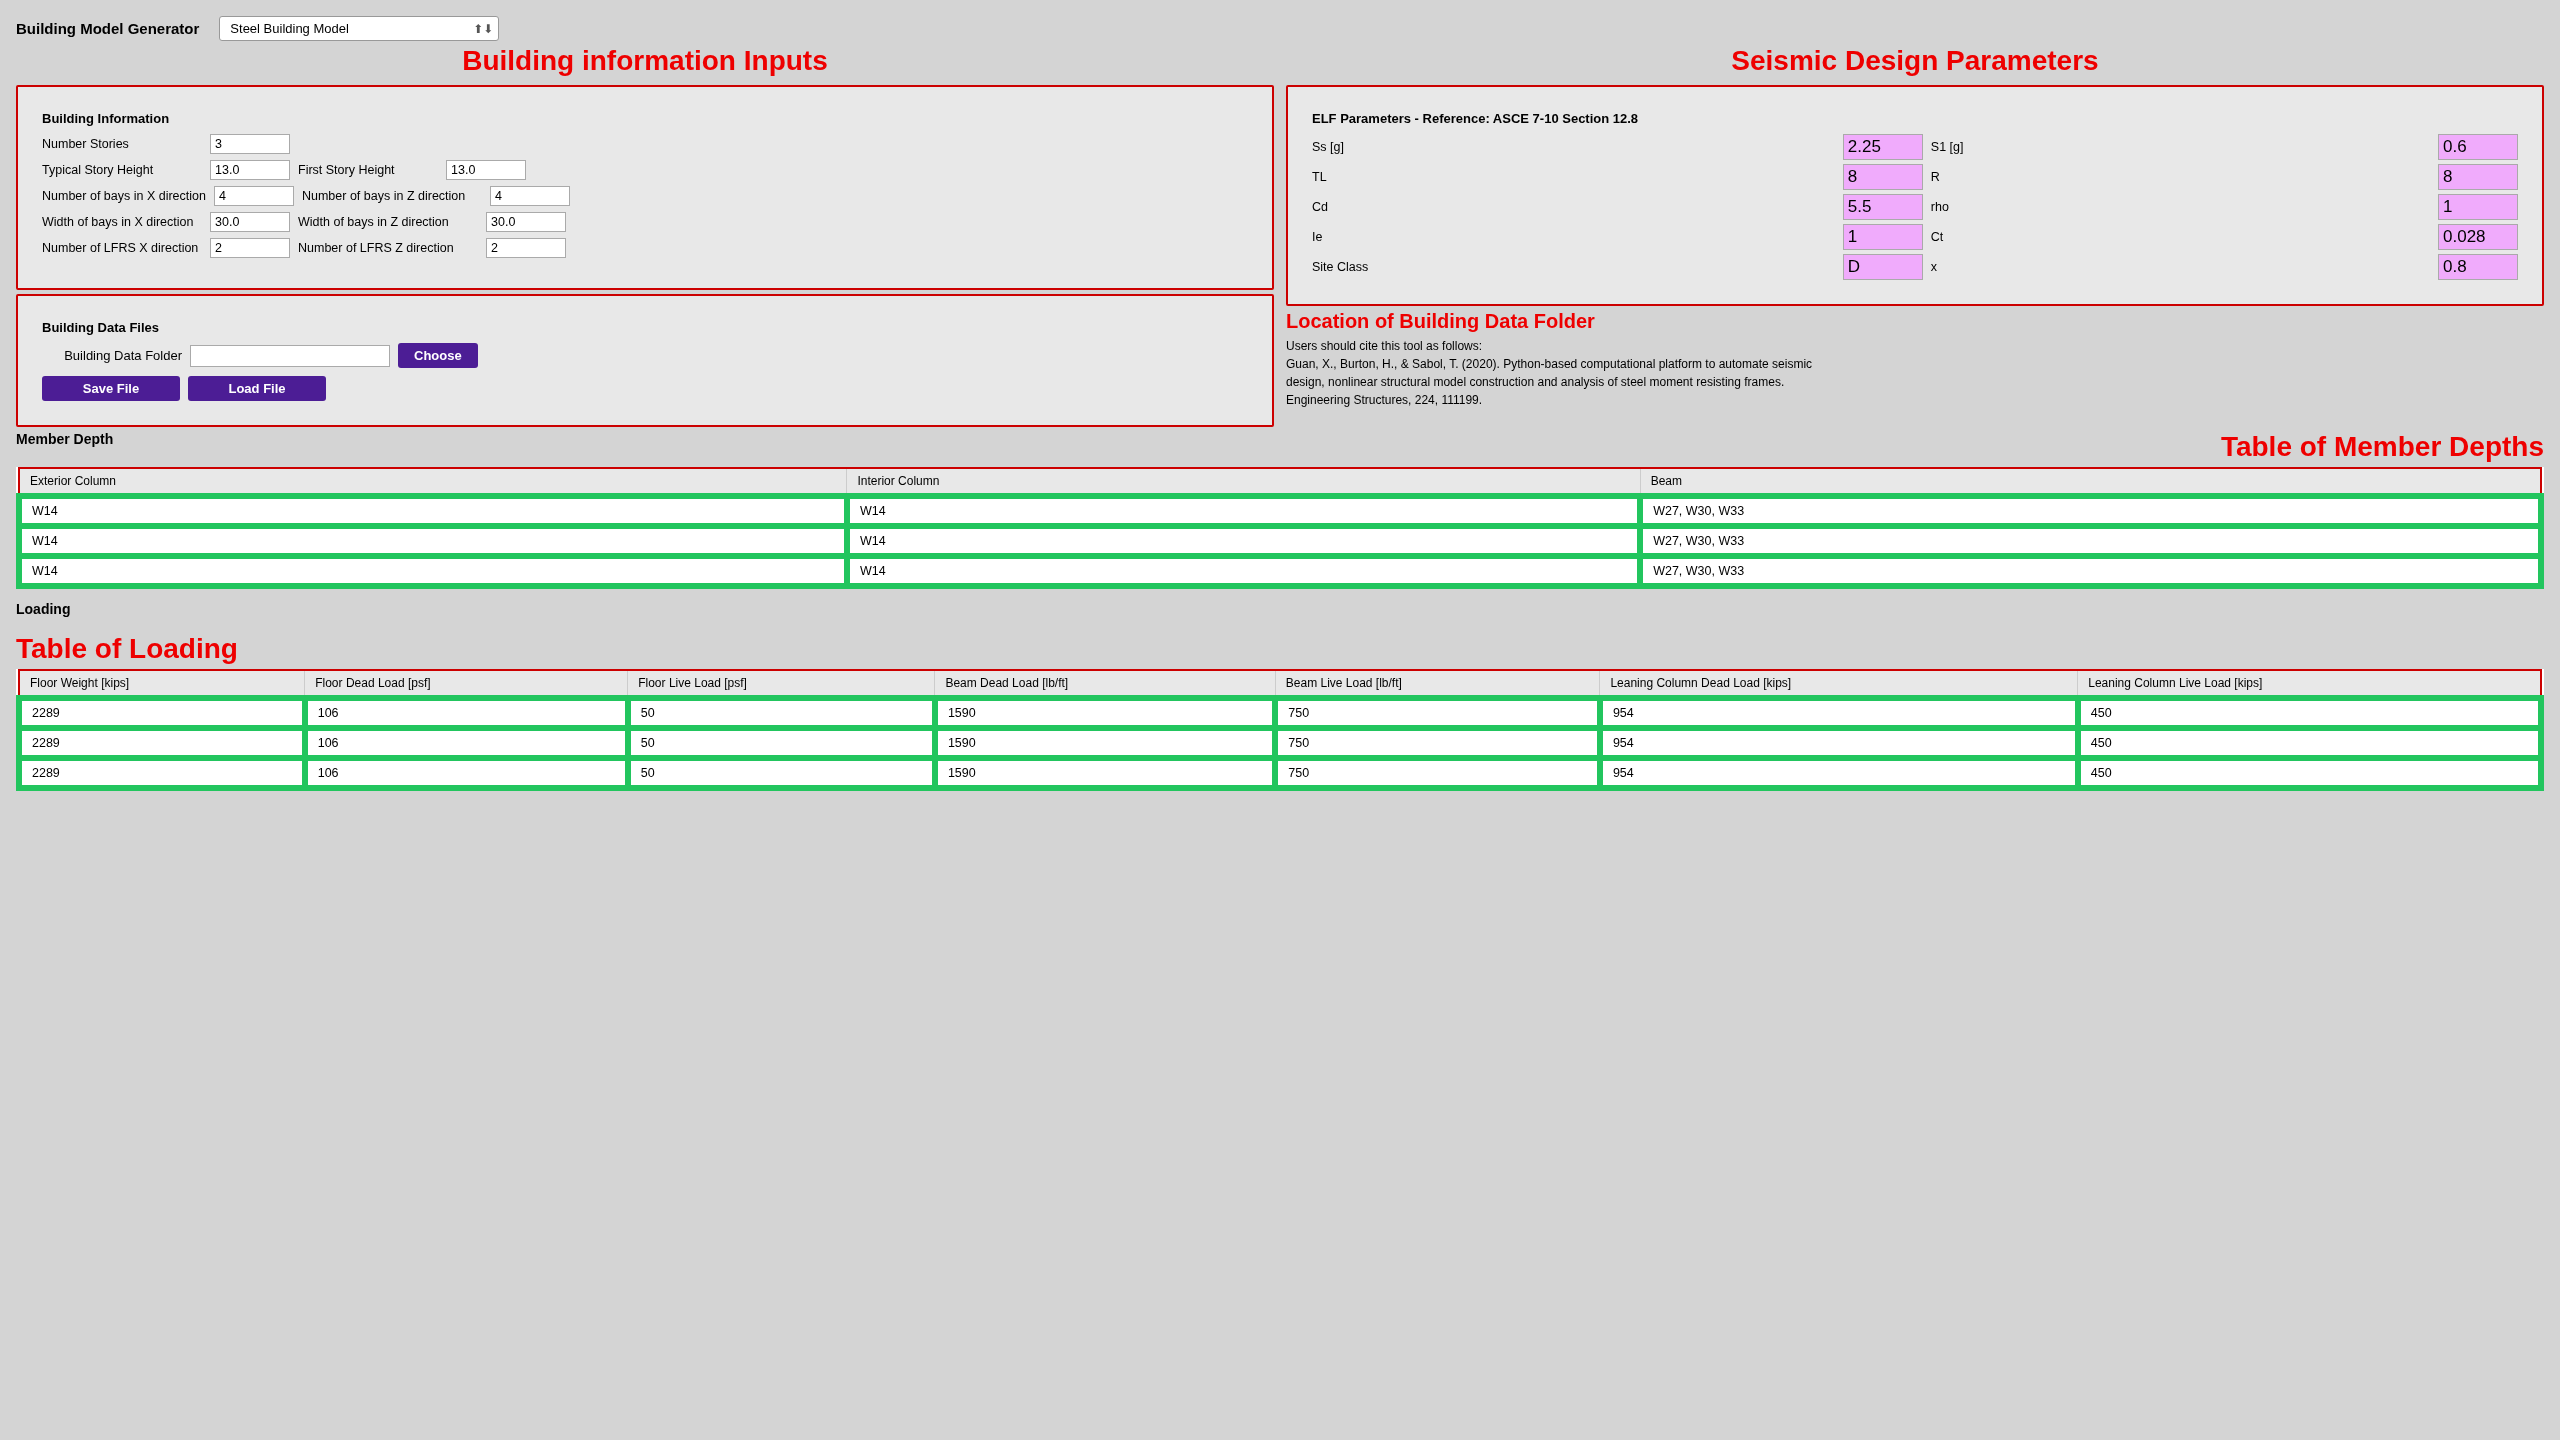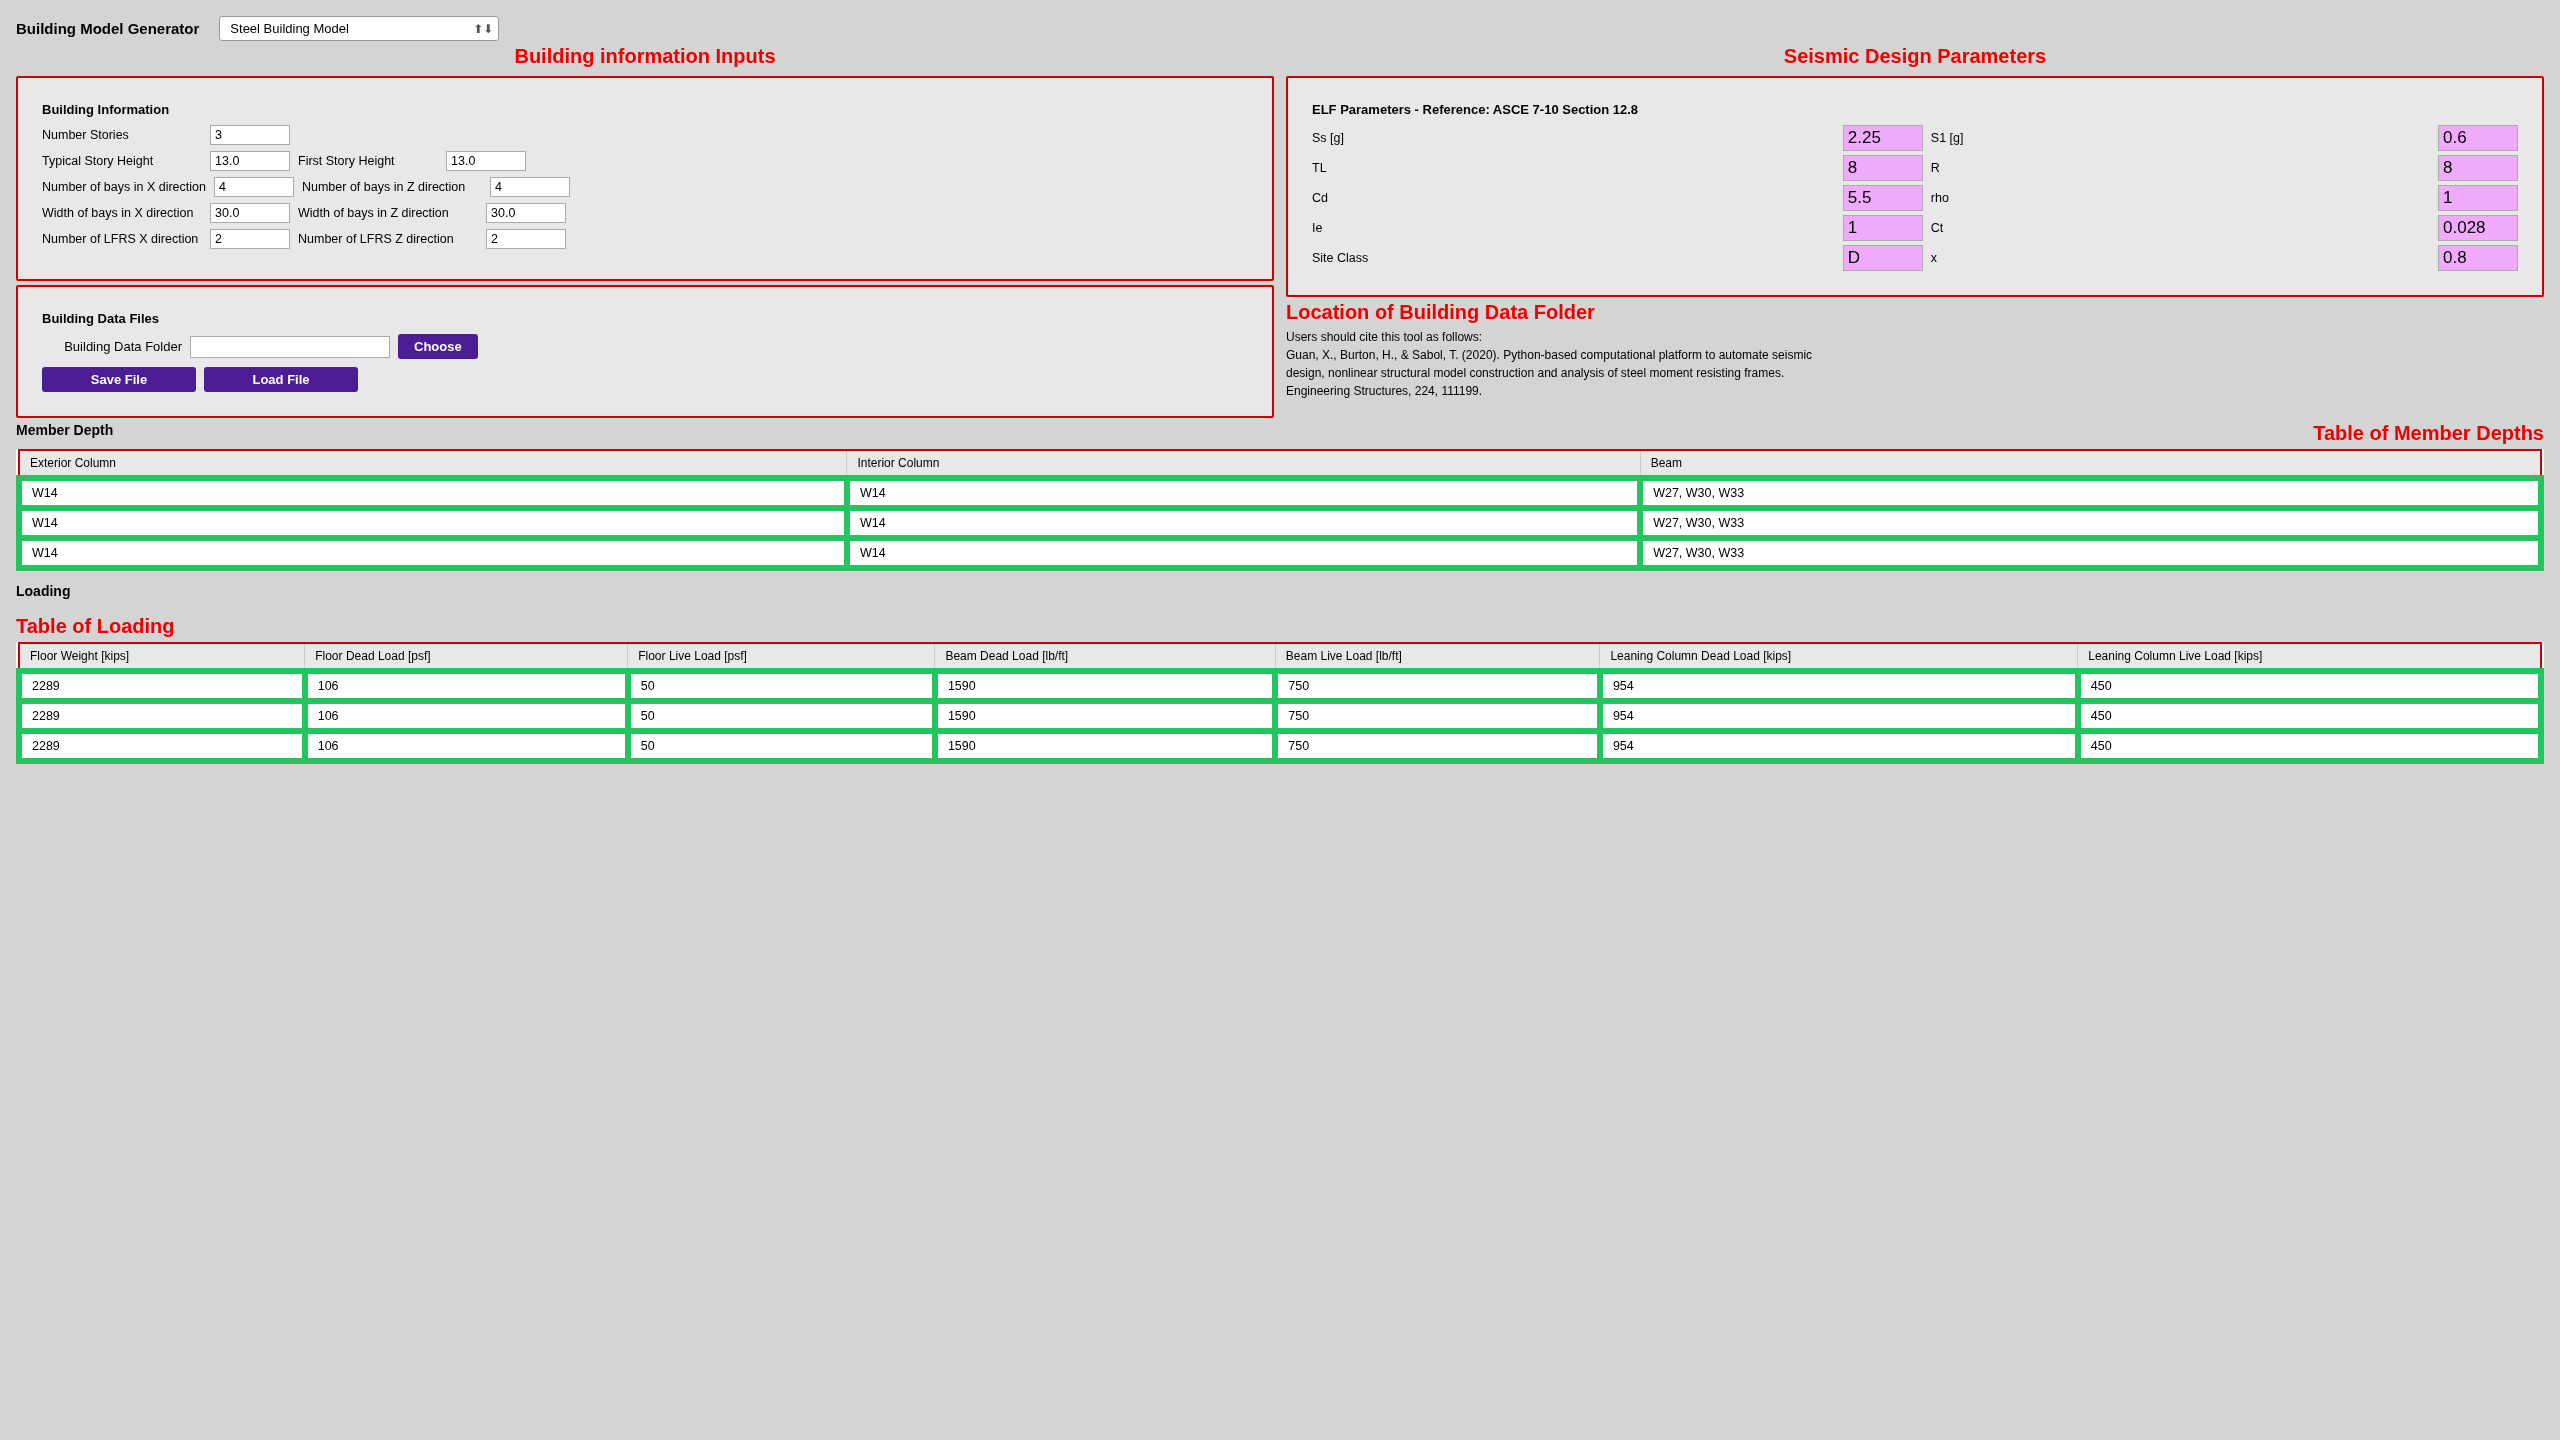--- a/index.html
+++ b/index.html
@@ -39,21 +39,21 @@
       top: 50%;
       transform: translateY(-50%);
       font-size: 12px;
       pointer-events: none;
       color: #555;
     }
 
     
     .section-label {
       color: #e00;
-      font-size: 20px;
+      font-size: 28px;
       font-weight: bold;
       text-align: center;
       margin-bottom: 4px;
     }
 
     
     .box {
       background: #e8e8e8;
       border: 2px solid #c00;
       border-radius: 2px;
@@ -123,21 +123,21 @@
       font-size: 13px;
       font-weight: bold;
       border-radius: 3px;
       cursor: pointer;
     }
     .btn-row {
       display: flex;
       gap: 8px;
     }
     .btn-wide {
-      width: 154px;
+      width: 138px;
       text-align: center;
     }
 
     
     .location-text {
       font-size: 12px;
       line-height: 1.5;
     }
 
     

